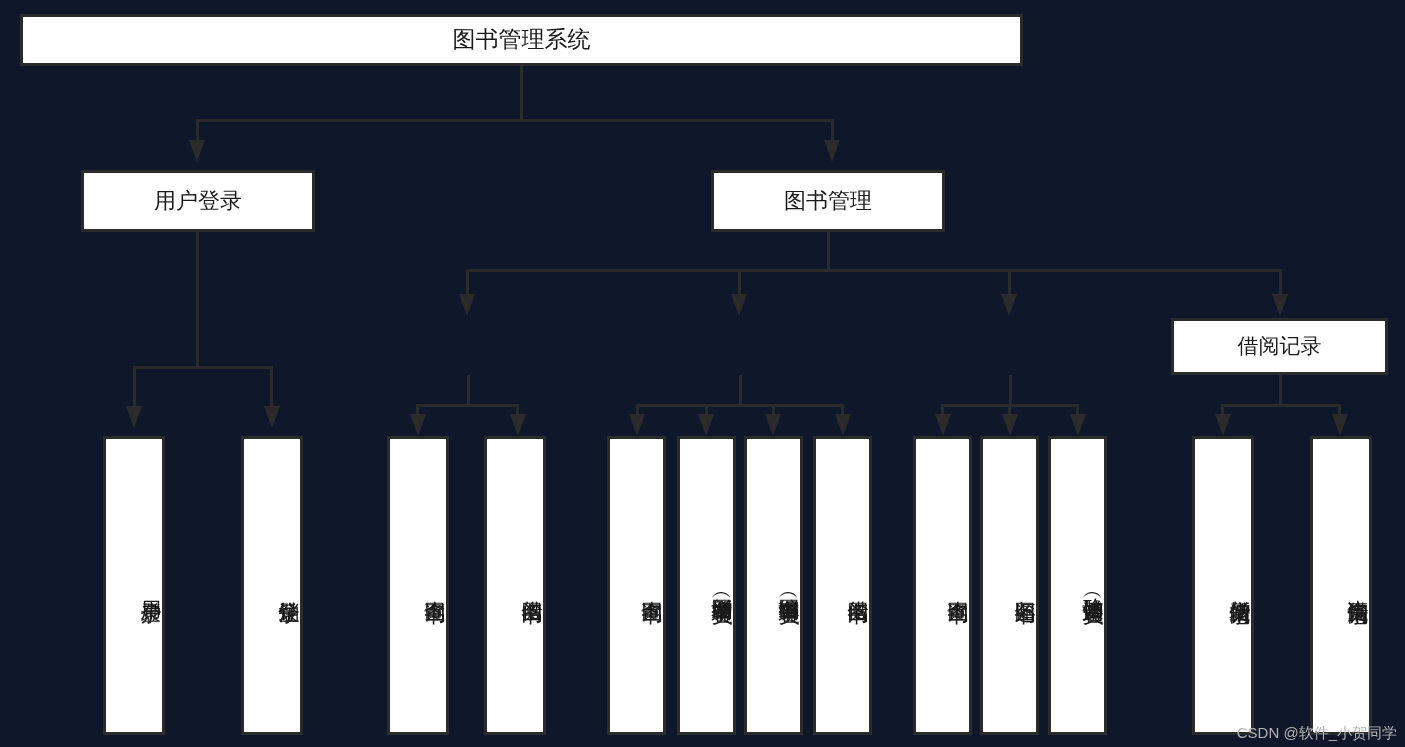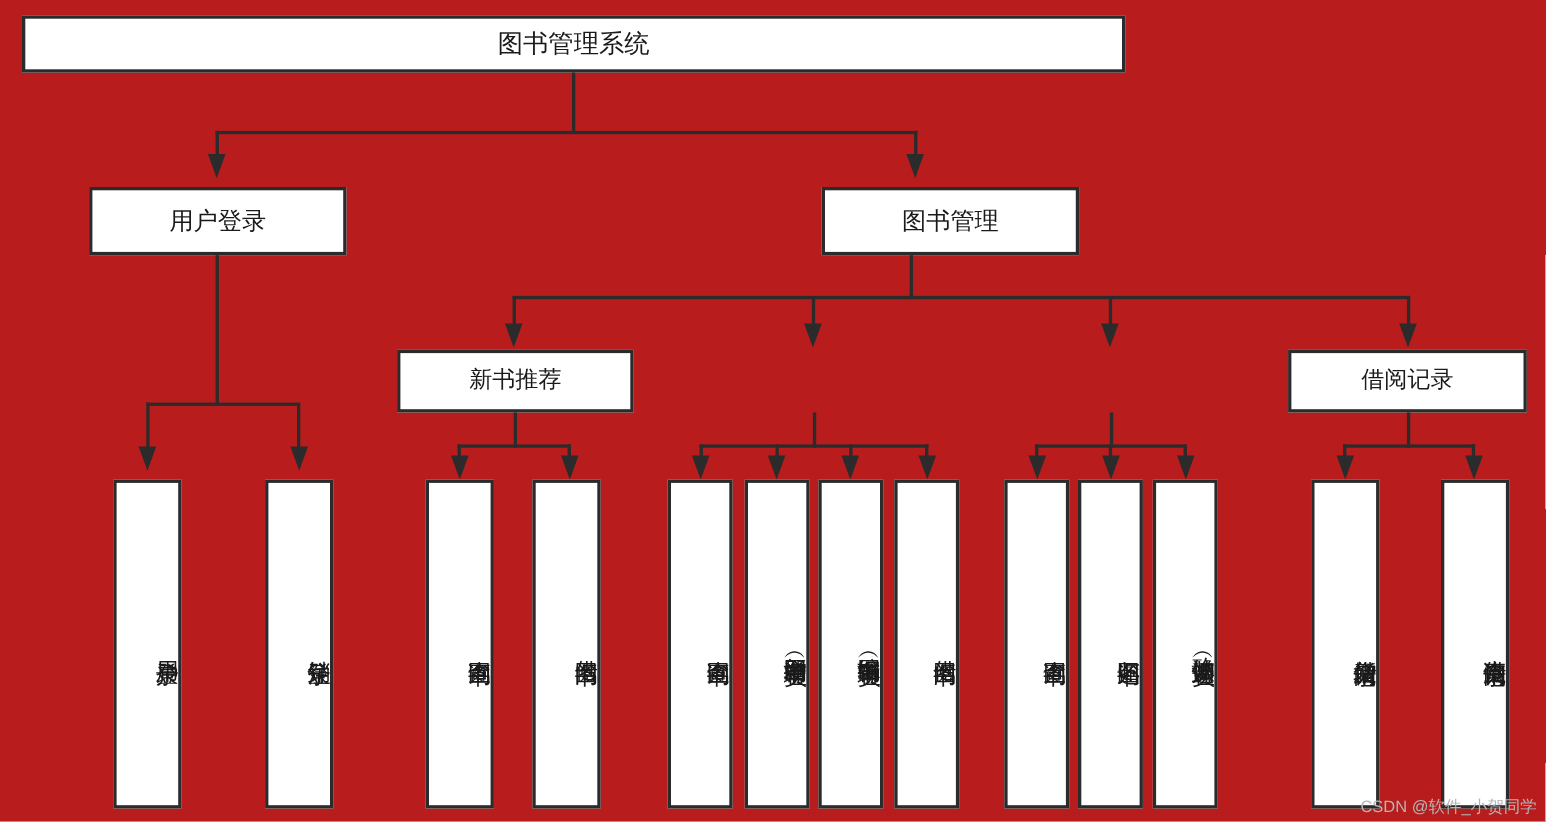--- a/index.html
+++ b/index.html
@@ -7,21 +7,21 @@
     padding: 0;
     background: #ffffff;
   }
   body {
     font-family: "Liberation Sans", "DejaVu Sans", sans-serif;
   }
   #canvas {
     position: relative;
     width: 1405px;
     height: 747px;
-    background: #b91c1c;
+    background: #0f172a;
     overflow: hidden;
   }
   
   .node {
     position: absolute;
     box-sizing: border-box;
     background: #ffffff;
     border: 2px solid #2b2b2b;
     display: flex;
     align-items: center;
@@ -96,41 +96,40 @@
 
   <div class="hline" style="left:196px; top:119px; width:638px; height:3px;"></div>
 
   <div class="vline" style="left:196px; top:119px; width:3px; height:22px;"></div>
   <div class="arrow" style="left:189px; top:140px;"></div>
   <div class="vline" style="left:831px; top:119px; width:3px; height:22px;"></div>
   <div class="arrow" style="left:824px; top:140px;"></div>
 
   <div class="node lvl2" style="left:81px; top:170px; width:234px; height:62px;">用户登录</div>
 
-  <div class="node lvl2" style="left:711px; top:170px; width:234px; height:62px;margin-left:36px;">图书管理</div>
+  <div class="node lvl2" style="left:711px; top:170px; width:234px; height:62px;">图书管理</div>
 
   <div class="vline" style="left:196px; top:232px; width:3px; height:137px;"></div>
   <div class="hline" style="left:133px; top:366px; width:137px; height:3px;"></div>
   <div class="vline" style="left:133px; top:366px; width:3px; height:41px;"></div>
   <div class="arrow" style="left:126px; top:406px;"></div>
   <div class="vline" style="left:270px; top:366px; width:3px; height:41px;"></div>
   <div class="arrow" style="left:264px; top:406px;"></div>
 
   <div class="vline" style="left:827px; top:232px; width:3px; height:40px;"></div>
   <div class="hline" style="left:466px; top:269px; width:816px; height:3px;"></div>
   <div class="vline" style="left:466px; top:269px; width:3px; height:26px;"></div>
   <div class="arrow" style="left:459px; top:294px;"></div>
   <div class="vline" style="left:738px; top:269px; width:3px; height:26px;"></div>
   <div class="arrow" style="left:731px; top:294px;"></div>
   <div class="vline" style="left:1008px; top:269px; width:3px; height:26px;"></div>
   <div class="arrow" style="left:1001px; top:294px;"></div>
   <div class="vline" style="left:1279px; top:269px; width:3px; height:26px;"></div>
   <div class="arrow" style="left:1272px; top:294px;"></div>
 
-  <div class="node lvl3" style="left:361px; top:318px; width:215px; height:57px;">新书推荐</div>
 
 
 
   <div class="node lvl3" style="left:1171px; top:318px; width:217px; height:57px;">借阅记录</div>
 
   <div class="vline" style="left:467px; top:375px; width:3px; height:32px;"></div>
   <div class="hline" style="left:416px; top:404px; width:103px; height:3px;"></div>
   <div class="vline" style="left:416px; top:404px; width:3px; height:12px;"></div>
   <div class="arrow" style="left:410px; top:414px;"></div>
   <div class="vline" style="left:516px; top:404px; width:3px; height:12px;"></div>

